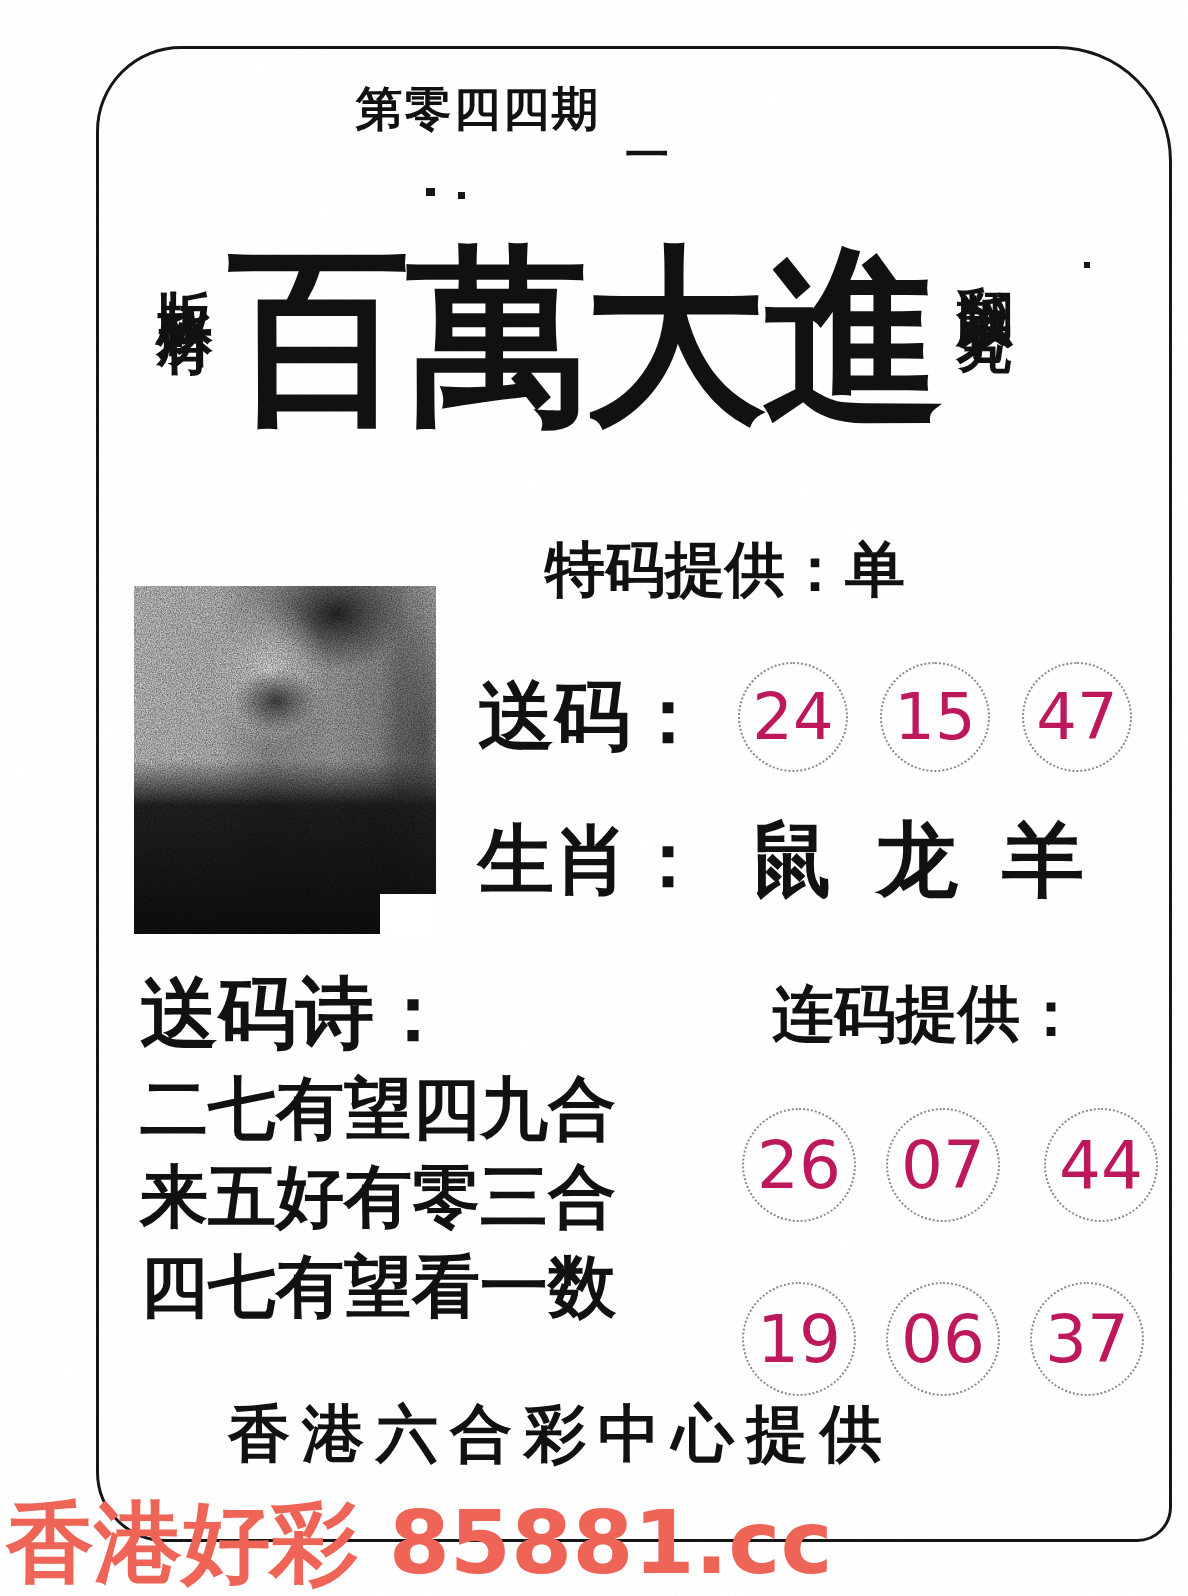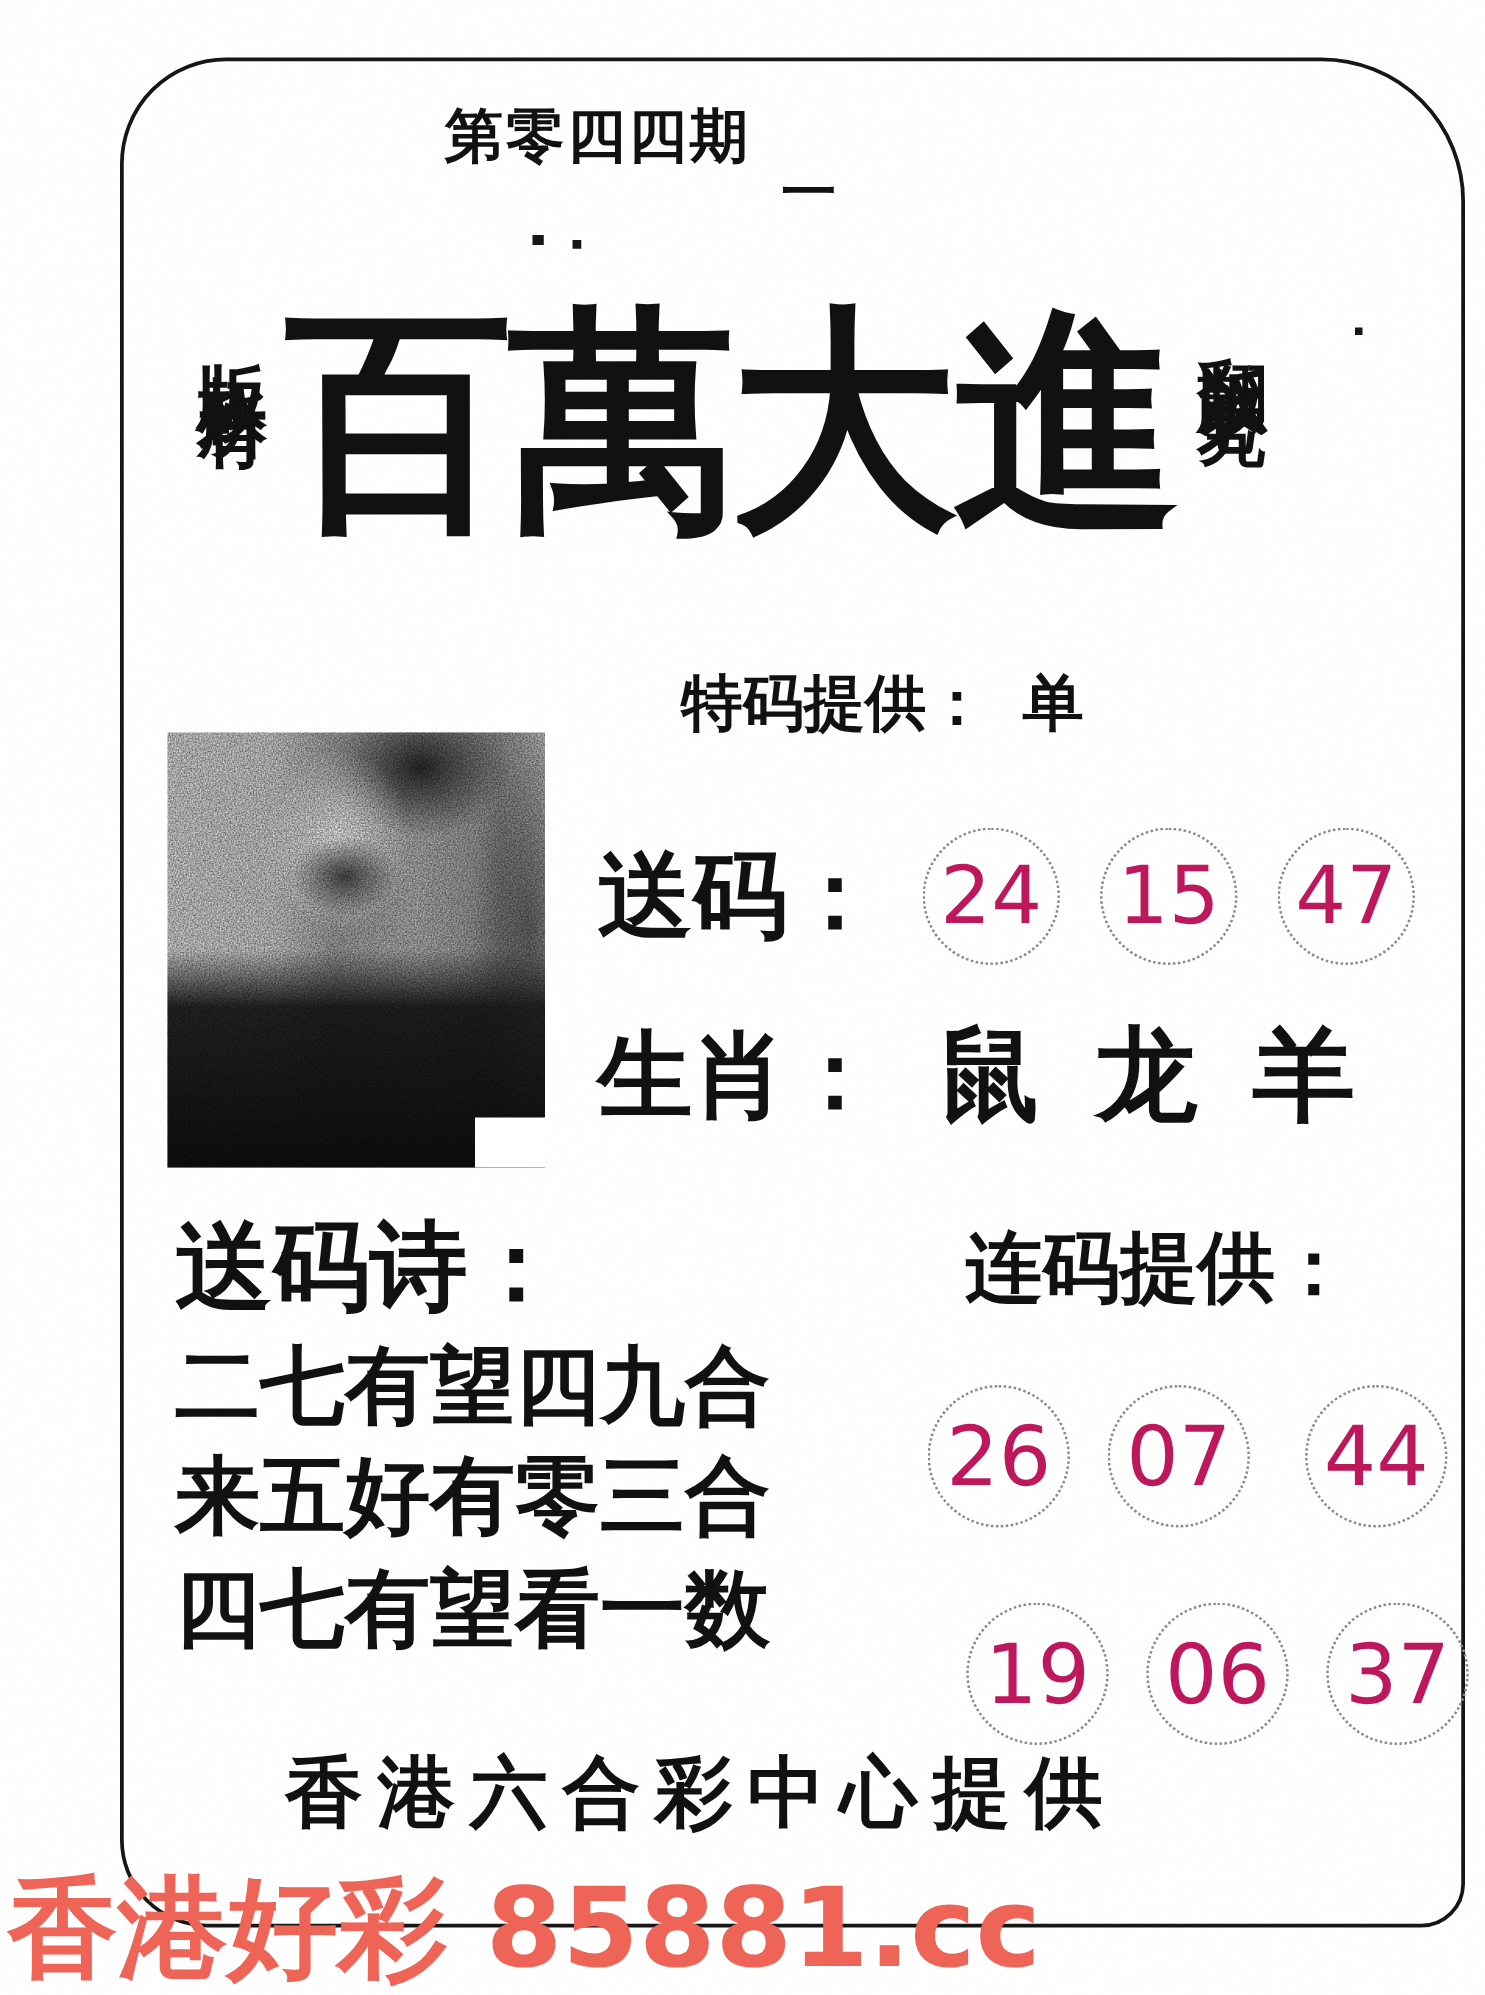--- a/index.html
+++ b/index.html
@@ -39,22 +39,22 @@
   .copy-left{left:148px;top:246px;height:290px;}
   .copy-right{left:948px;top:240px;height:290px;}
   .main-title{
     position:absolute;left:228px;top:236px;width:716px;
     font-size:182px;font-weight:900;line-height:1.1;
     letter-spacing:-4px;white-space:nowrap;
     transform:scaleY(1.05);
   }
   .special-line{
     position:absolute;left:545px;top:530px;
-    display:flex;align-items:baseline;gap:28px;
-    font-size:49px;font-weight:700;white-space:nowrap;
+    display:flex;align-items:baseline;
+    font-size:60px;font-weight:700;white-space:nowrap;
   }
   
   .photo{
     position:absolute;left:134px;top:586px;width:302px;height:348px;
     background:
       radial-gradient(60px 45px at 47% 33%, rgba(35,35,35,.78), rgba(35,35,35,0) 70%),
       radial-gradient(78px 98px at 45% 25%, rgba(238,238,238,.95), rgba(238,238,238,0) 75%),
       radial-gradient(95px 75px at 67% 8%, rgba(18,18,18,.85), rgba(18,18,18,0) 75%),
       radial-gradient(60px 200px at 96% 45%, rgba(40,40,40,.55), rgba(40,40,40,0) 80%),
       linear-gradient(180deg, rgba(0,0,0,0) 0%, rgba(0,0,0,0) 50%, rgba(20,20,20,.9) 63%, #101010 100%),
@@ -163,21 +163,21 @@
   <div class="poem-line" style="top:1064px;">二七有望四九合</div>
   <div class="poem-line" style="top:1152px;">来五好有零三合</div>
   <div class="poem-line" style="top:1242px;">四七有望看一数</div>
 
   <div class="lianma-label">连码提供：</div>
   <div class="lianma-row" style="left:742px;top:1108px;">
     <span class="num-circle">26</span>
     <span class="num-circle">07</span>
     <span class="num-circle" style="margin-left:14px;">44</span>
   </div>
-  <div class="lianma-row" style="left:773px;top:1282px;">
+  <div class="lianma-row" style="left:742px;top:1282px;">
     <span class="num-circle">19</span>
     <span class="num-circle">06</span>
     <span class="num-circle">37</span>
   </div>
 
   <div class="provider">香港六合彩中心提供</div>
 
   <div class="footer" id="footer" style="color: rgb(238, 100, 87);">
     <span>香港好彩</span>
     <span> </span>

